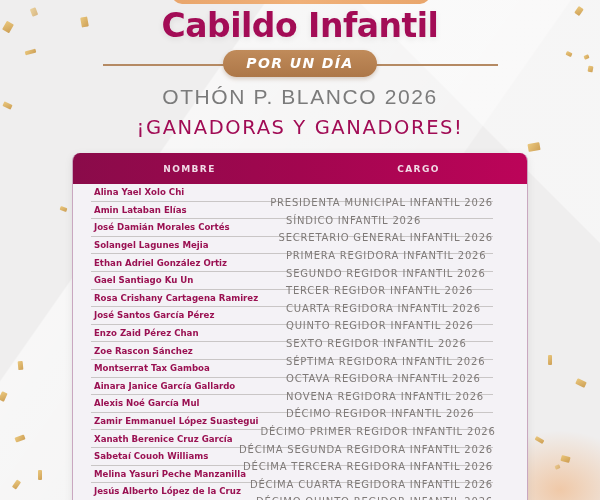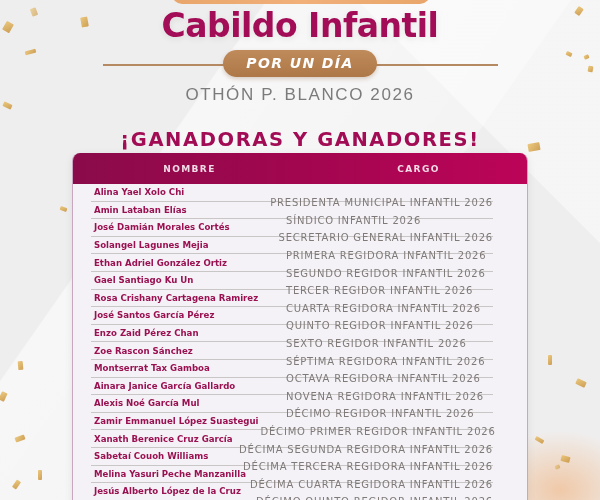--- a/index.html
+++ b/index.html
@@ -45,25 +45,25 @@
     background: linear-gradient(180deg, #c08b5a, #ad7748);
     box-shadow: 0 2px 4px rgba(120,70,30,0.25);
     color: #ffffff; text-align: center;
     font-weight: 700; font-size: 14px; letter-spacing: 1.4px;
     line-height: 27px;
     font-style: italic;
   }
   .subtitle {
     position: absolute; left: 0; top: 85px; width: 600px; text-align: center;
     font-family: "Liberation Sans", sans-serif;
-    font-size: 17px; letter-spacing: 1.6px; color: #7b7b7b;
+    font-size: 21px; letter-spacing: 1.6px; color: #7b7b7b;
   }
   .heading {
-    position: absolute; left: 0; top: 128px; width: 600px; text-align: center;
-    font-family: "DejaVu Sans", sans-serif; font-weight: 700;
+    position: absolute; left: 0; top: 116px; width: 600px; text-align: center;
+    font-family: "DejaVu Sans", sans-serif; font-weight: 400;
     font-size: 19.5px; letter-spacing: 1.6px; color: #a10c55;
   }
   .table {
     position: absolute; left: 72px; top: 153px; width: 456px; height: 360px;
     background: #f4f2f6;
     border-radius: 8px 8px 0 0;
     border-left: 1px solid #c9a7c0; border-right: 1px solid #c9a7c0;
     box-shadow: 0 2px 8px rgba(0,0,0,0.08);
     overflow: hidden;
   }

